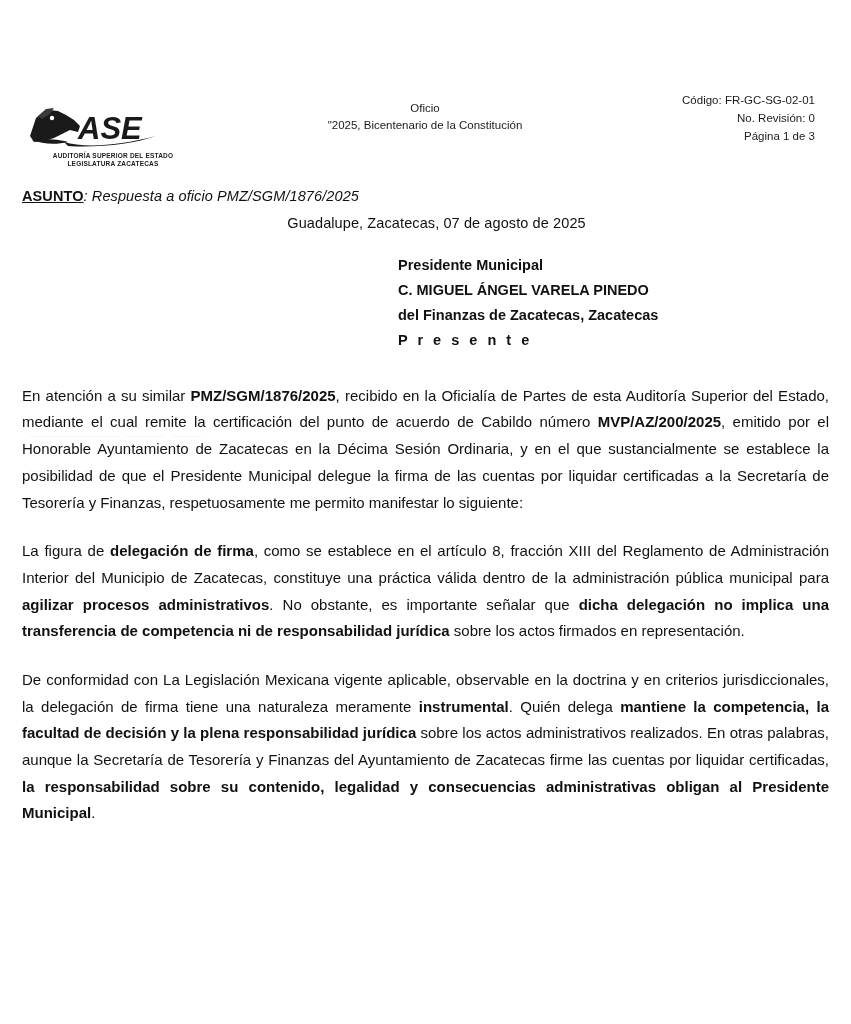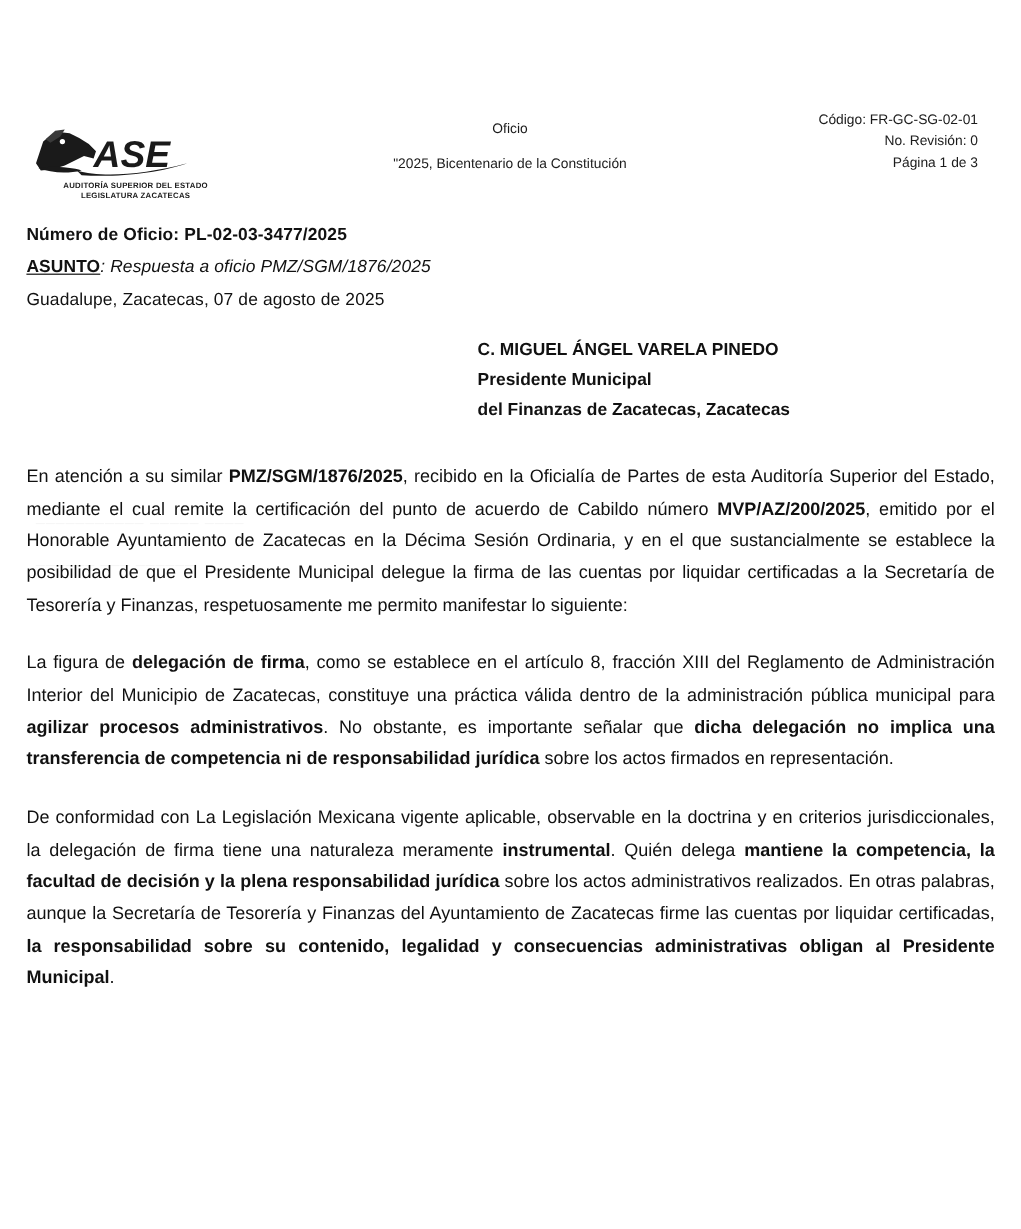--- a/index.html
+++ b/index.html
@@ -52,21 +52,20 @@
     left: 280px;
     top: 8px;
     width: 290px;
     text-align: center;
     font-size: 11.5px;
     line-height: 1.5;
     color: #1b1b1b;
   }
   .header-center .oficio-label {
     display: block;
-    margin-bottom: 12px;
   }
   .header-center .slogan {
     display: block;
     font-size: 11.5px;
     line-height: 1.45;
   }
   .header-right {
     position: absolute;
     right: 36px;
     top: 0;
@@ -83,20 +82,21 @@
     font-size: 14.5px;
     color: #111;
   }
   .meta .line {
     margin-bottom: 11px;
     font-weight: bold;
     letter-spacing: 0.1px;
   }
   .meta .line.plain {
     font-weight: normal;
+    text-align: center;
   }
   .meta .asunto-label {
     font-weight: bold;
     text-decoration: underline;
   }
   .meta .asunto-italic {
     font-weight: normal;
     font-style: italic;
   }
 
@@ -169,31 +169,31 @@
     </div>
 
     <div class="header-right">
       <div>Código: FR-GC-SG-02-01</div>
       <div>No. Revisión: 0</div>
       <div>Página 1 de 3</div>
     </div>
   </div>
 
   <div class="meta">
-    <div class="line">Número de Oficio: PL-02-03-3477/2025</div>
     <div class="line">
       <span class="asunto-label">ASUNTO</span><span class="asunto-italic">: Respuesta a oficio PMZ/SGM/1876/2025</span>
     </div>
     <div class="line plain">Guadalupe, Zacatecas, 07 de agosto de 2025</div>
   </div>
 
   <div class="addressee">
+    <div>Presidente Municipal</div>
     <div>C. MIGUEL ÁNGEL VARELA PINEDO</div>
-    <div>Presidente Municipal</div>
     <div>del Finanzas de Zacatecas, Zacatecas</div>
+    <div class="presente">P r e s e n t e</div>
   </div>
 
   <div class="body-text">
 
     <p><span>En atención a su similar </span><b>PMZ/SGM/1876/2025</b><span>, recibido en la Oficialía de Partes de esta Auditoría Superior del Estado, mediante el cual remite la certificación del punto de acuerdo de Cabildo número </span><b>MVP/AZ/200/2025</b><span>, emitido por el Honorable Ayuntamiento de Zacatecas en la Décima Sesión Ordinaria, y en el que sustancialmente se establece la posibilidad de que el Presidente Municipal delegue la firma de las cuentas por liquidar certificadas a la Secretaría de Tesorería y Finanzas, respetuosamente me permito manifestar lo siguiente:</span></p>
 
     <p><span>La figura de </span><b>delegación de firma</b><span>, como se establece en el artículo 8, fracción XIII del Reglamento de Administración Interior del Municipio de Zacatecas, constituye una práctica válida dentro de la administración pública municipal para </span><b>agilizar procesos administrativos</b><span>. No obstante, es importante señalar que </span><b>dicha delegación no implica una transferencia de competencia ni de responsabilidad jurídica</b><span> sobre los actos firmados en representación.</span></p>
 
     <p><span>De conformidad con La Legislación Mexicana vigente aplicable, observable en la doctrina y en criterios jurisdiccionales, la delegación de firma tiene una naturaleza meramente </span><b>instrumental</b><span>. Quién delega </span><b>mantiene la competencia, la facultad de decisión y la plena responsabilidad jurídica</b><span> sobre los actos administrativos realizados. En otras palabras, aunque la Secretaría de Tesorería y Finanzas del Ayuntamiento de Zacatecas firme las cuentas por liquidar certificadas, </span><b>la responsabilidad sobre su contenido, legalidad y consecuencias administrativas obligan al Presidente Municipal</b><span>.</span></p>
 

